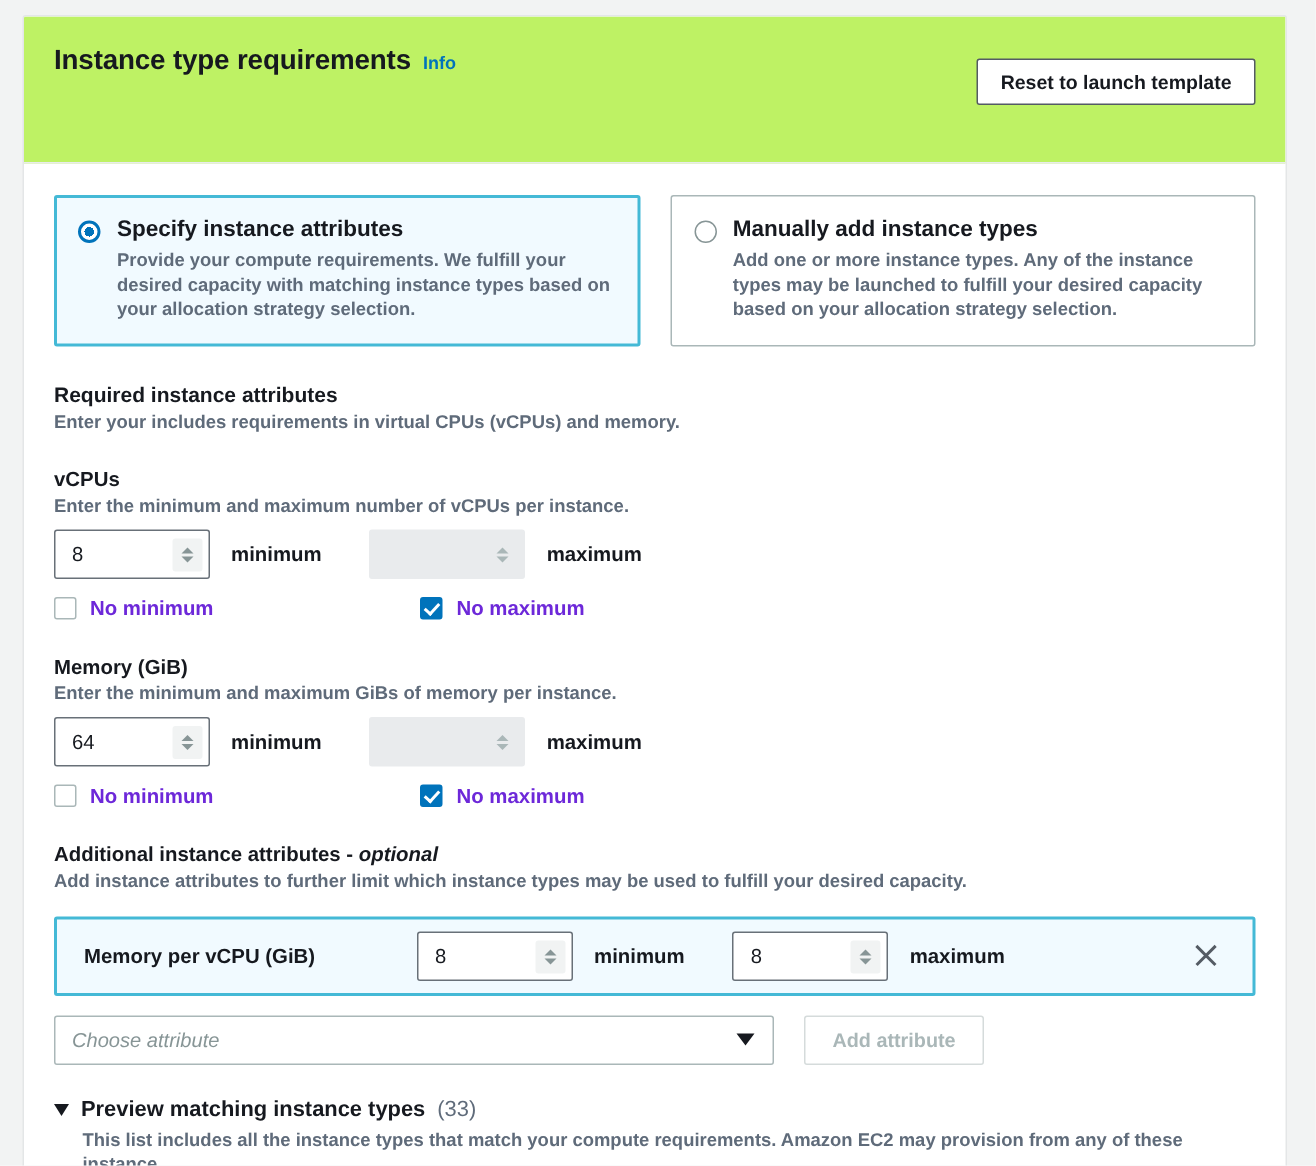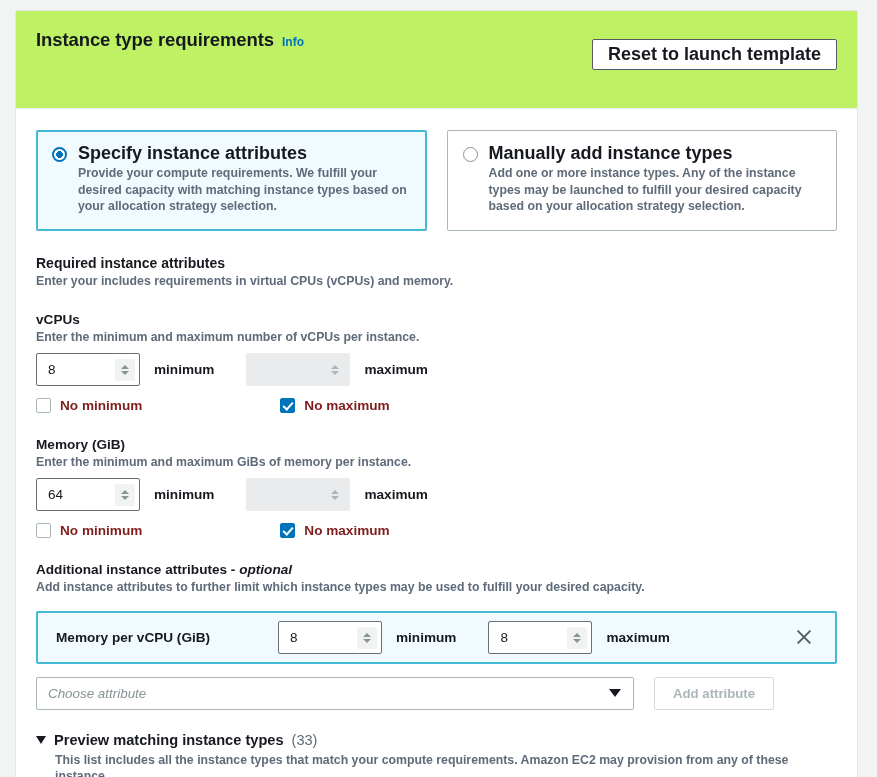--- a/index.html
+++ b/index.html
@@ -54,21 +54,21 @@
   }
   .reset-btn {
     position: absolute;
     right: 20px; top: 28px;
     height: 31px;
     padding: 0 15px;
     background: #ffffff;
     border: 1px solid #545b64;
     border-radius: 2px;
     color: #16191f;
-    font-size: 18px;
+    font-size: 13px;
     font-weight: bold;
     font-family: "Liberation Sans", sans-serif;
     cursor: pointer;
     white-space: nowrap;
   }
 
   
   .panel-body { padding: 21px 20px 0 20px; }
 
   
@@ -90,21 +90,21 @@
     border-radius: 50%;
     margin-top: 2px;
   }
   .radio.on {
     border: 2px solid #0073bb;
     background: radial-gradient(circle, #0073bb 0 3.2px, #ffffff 3.2px 100%);
   }
   .radio.off { border: 1px solid #879596; background: #ffffff; }
 
   .card-label {
-    font-size: 18px;
+    font-size: 15px;
     font-weight: bold;
     color: #16191f;
     line-height: 16px;
   }
   .card-desc {
     margin-top: 4px;
     font-size: 12.3px;
     line-height: 16.5px;
     color: #5f6b7a;
     font-weight: bold;
@@ -201,21 +201,21 @@
     left: 4px; top: 1px;
     width: 4px; height: 8px;
     border: solid #ffffff;
     border-width: 0 2px 2px 0;
     transform: rotate(42deg);
   }
   .chk-label {
     margin-left: 9px;
     font-size: 13.6px;
     font-weight: bold;
-    color: #7f1d1d;
+    color: #6d28d9;
   }
   .chk-second { margin-left: 138px; }
 
   
   .attr-row {
     margin-top: 17px;
     height: 53px;
     background: #f1faff;
     border: 2px solid #44b9d6;
     border-radius: 2px;
@@ -243,21 +243,21 @@
     left: 0; top: 8px;
     width: 18px; height: 1.8px;
     background: #545b64;
   }
   .close-x::before { transform: rotate(45deg); }
   .close-x::after { transform: rotate(-45deg); }
 
   
   .choose-row { display: flex; align-items: center; margin-top: 13px; }
   .select {
-    width: 598px; height: 33px;
+    width: 480px; height: 33px;
     background: #ffffff;
     border: 1px solid #aab7b8;
     border-radius: 2px;
     display: flex;
     align-items: center;
     padding: 0 11px;
     position: relative;
     cursor: pointer;
   }
   .select .placeholder {

